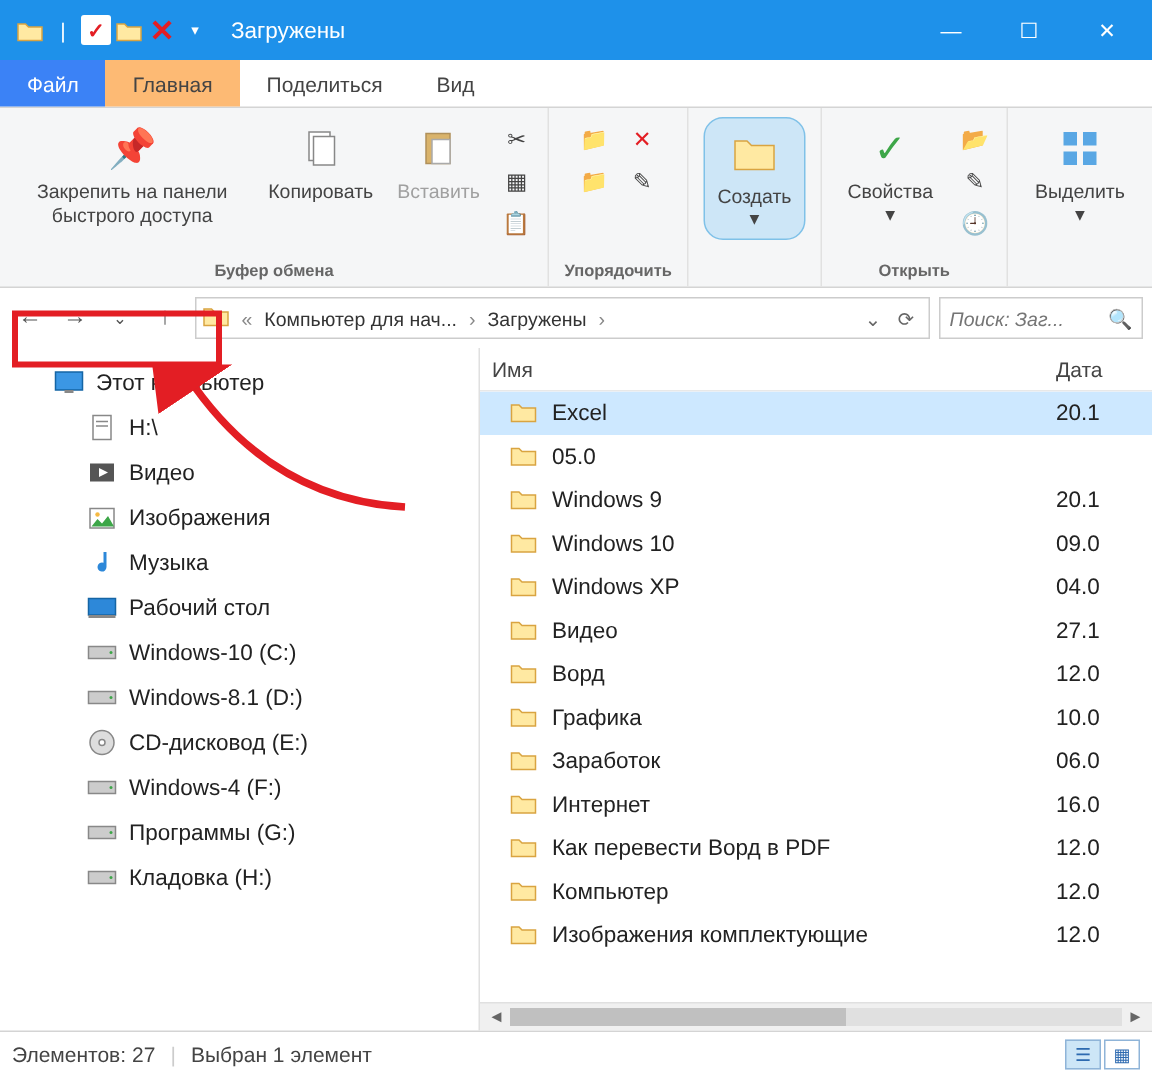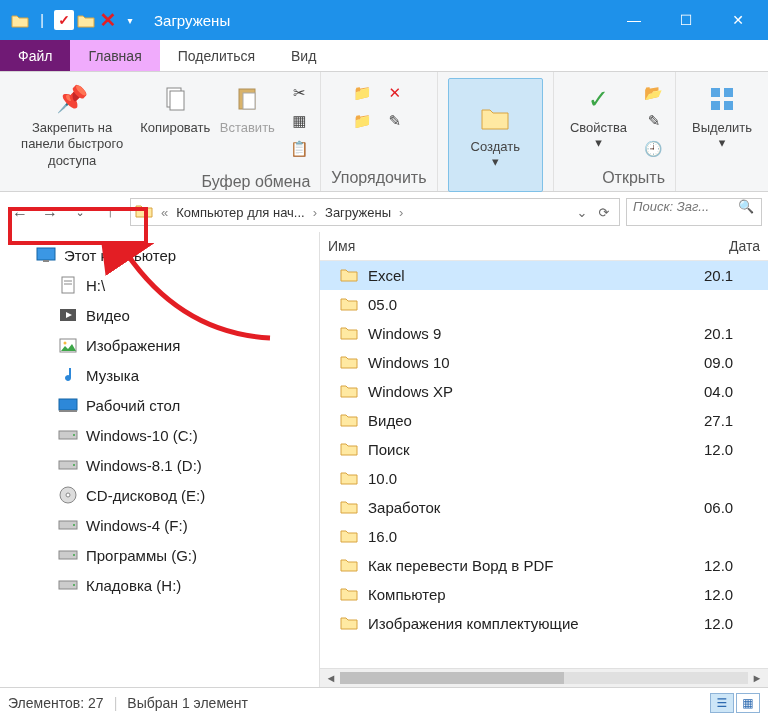--- a/index.html
+++ b/index.html
@@ -7,55 +7,55 @@
 
 .titlebar { height: 40px; background: #1E91EA; display: flex; align-items: center; padding: 0 4px; color: #fff; }
 .titlebar .tb-icons { display: flex; gap: 2px; align-items: center; padding-left: 6px; }
 .titlebar .tb-icon { width: 20px; height: 20px; display: flex; align-items: center; justify-content: center; font-size: 14px; }
 .titlebar .tb-title { margin-left: 14px; font-size: 15px; }
 .titlebar .window-controls { margin-left: auto; display: flex; }
 .titlebar .wc { width: 52px; height: 40px; display: flex; align-items: center; justify-content: center; font-size: 14px; }
 
 .menu-tabs { height: 32px; background: #fff; display: flex; align-items: stretch; border-bottom: 1px solid #d4d4d4; }
 .menu-tab { padding: 0 18px; display: flex; align-items: center; font-size: 14px; color: #444; cursor: default; }
-.menu-tab.file { background: #701a75; color: #fff; }
-.menu-tab.active { background: #f0abfc; }
+.menu-tab.file { background: #3b82f6; color: #fff; }
+.menu-tab.active { background: #fdba74; }
 
 .ribbon { height: 120px; background: #F5F6F7; border-bottom: 1px solid #d4d4d4; display: flex; }
 .ribbon-group { padding: 6px 10px 0; display: flex; flex-direction: column; align-items: center; border-right: 1px solid #e1e1e1; }
 .ribbon-group:last-child { border-right: none; }
 .ribbon-row { display: flex; gap: 10px; align-items: flex-start; }
 .ribbon-btn-large { display: flex; flex-direction: column; align-items: center; gap: 4px; padding: 4px 6px; text-align: center; font-size: 13px; color: #444; min-width: 62px; }
 .ribbon-btn-large.disabled { color: #a0a0a0; }
 .ribbon-icon-large { width: 34px; height: 34px; display: flex; align-items: center; justify-content: center; font-size: 26px; }
 .ribbon-mini-col { display: flex; flex-direction: column; gap: 6px; padding-top: 4px; }
 .ribbon-mini { width: 22px; height: 22px; display: flex; align-items: center; justify-content: center; font-size: 15px; color: #444; }
-.ribbon-group-label { margin-top: auto; font-size: 16px; color: #666; text-align: right; padding-bottom: 4px; width: 100%; }
-.ribbon-btn-highlight { background: #CDE6F7; border: 1px solid #7FC1E8; border-radius: 2px; padding: 22px; }
+.ribbon-group-label { margin-top: auto; font-size: 11px; color: #666; text-align: center; padding-bottom: 4px; width: 100%; font-weight: bold; }
+.ribbon-btn-highlight { background: #CDE6F7; border: 1px solid #7FC1E8; border-radius: 13px; padding: 6px; }
 
 .nav-bar { height: 40px; display: flex; align-items: center; padding: 4px 6px; gap: 6px; background: #fff; }
 .nav-buttons { display: flex; align-items: center; gap: 2px; position: relative; }
 .nav-btn { width: 28px; height: 28px; display: flex; align-items: center; justify-content: center; font-size: 16px; color: #555; }
 .red-box { position: absolute; left: 8px; top: 207px; width: 140px; height: 38px; border: 4px solid #E31E24; z-index: 10; }
 .breadcrumb { flex: 1; height: 28px; border: 1px solid #ccc; display: flex; align-items: center; padding: 0 4px; gap: 4px; font-size: 13px; color: #333; overflow: hidden; }
 .breadcrumb .bc-sep { color: #888; padding: 0 4px; }
 .bc-dropdowns { display: flex; margin-left: auto; }
 .bc-dd { width: 22px; height: 26px; display: flex; align-items: center; justify-content: center; color: #666; }
-.searchbox { width: 136px; height: 28px; border: 1px solid #ccc; display: flex; align-items: flex-start; padding: 0 6px; color: #888; gap: 6px; }
+.searchbox { width: 136px; height: 28px; border: 1px solid #ccc; display: flex; align-items: center; padding: 0 6px; color: #888; gap: 6px; }
 .searchbox input { border: none; outline: none; width: 100%; font-style: italic; font-size: 13px; color: #888; }
 
 .content { display: flex; height: 455px; }
 .sidebar { width: 320px; border-right: 1px solid #e0e0e0; overflow: hidden; padding-top: 8px; }
 .tree-item { display: flex; align-items: center; gap: 8px; padding: 4px 0 4px 36px; font-size: 15px; color: #222; height: 30px; }
 .tree-item.level2 { padding-left: 58px; }
 .tree-icon { width: 20px; height: 18px; display: flex; align-items: center; justify-content: center; font-size: 16px; }
 .main-pane { flex: 1; display: flex; flex-direction: column; overflow: hidden; }
 .list-header { display: flex; padding: 6px 8px; border-bottom: 1px solid #e8e8e8; color: #444; font-size: 14px; }
 .list-header .col-name { flex: 1; }
-.list-header .col-date { width: 56px; text-align: right; }
+.list-header .col-date { width: 56px; text-align: left; }
 .list-body { flex: 1; overflow: hidden; }
 .file-row { display: flex; align-items: center; padding: 3px 8px; height: 29px; font-size: 15px; }
 .file-row.selected { background: #CDE8FF; }
 .file-row .fi { width: 20px; height: 18px; margin-right: 8px; margin-left: 12px; }
 .file-row .fname { flex: 1; color: #222; }
 .file-row .fdate { width: 56px; color: #222; }
 .scroll-h { height: 19px; background: #f0f0f0; border-top: 1px solid #e0e0e0; display: flex; align-items: center; padding: 0 2px; }
 .scroll-h .sh-btn { width: 18px; height: 16px; display: flex; align-items: center; justify-content: center; color: #666; font-size: 11px; }
 .scroll-h .sh-track { flex: 1; height: 12px; background: #e0e0e0; position: relative; }
 .scroll-h .sh-thumb { position: absolute; left: 0; width: 55%; height: 100%; background: #c0c0c0; }
@@ -388,40 +388,42 @@
           <span class="fi"><svg class="folder-svg" viewBox="0 0 18 15">
               <path fill="#FFE9A2" stroke="#D9A441" d="M1 3h5l2 2h9v9H1z"></path>
             </svg></span>
           <span class="fname">Видео</span>
           <span class="fdate">27.1</span>
         </div>
         <div class="file-row">
           <span class="fi"><svg class="folder-svg" viewBox="0 0 18 15">
               <path fill="#FFE9A2" stroke="#D9A441" d="M1 3h5l2 2h9v9H1z"></path>
             </svg></span>
-          <span class="fname">Поиск</span>
+          <span class="fname">Ворд</span>
           <span class="fdate">12.0</span>
         </div>
         <div class="file-row">
           <span class="fi"><svg class="folder-svg" viewBox="0 0 18 15">
               <path fill="#FFE9A2" stroke="#D9A441" d="M1 3h5l2 2h9v9H1z"></path>
             </svg></span>
+          <span class="fname">Графика</span>
           <span class="fdate">10.0</span>
         </div>
         <div class="file-row">
           <span class="fi"><svg class="folder-svg" viewBox="0 0 18 15">
               <path fill="#FFE9A2" stroke="#D9A441" d="M1 3h5l2 2h9v9H1z"></path>
             </svg></span>
           <span class="fname">Заработок</span>
           <span class="fdate">06.0</span>
         </div>
         <div class="file-row">
           <span class="fi"><svg class="folder-svg" viewBox="0 0 18 15">
               <path fill="#FFE9A2" stroke="#D9A441" d="M1 3h5l2 2h9v9H1z"></path>
             </svg></span>
+          <span class="fname">Интернет</span>
           <span class="fdate">16.0</span>
         </div>
         <div class="file-row">
           <span class="fi"><svg class="folder-svg" viewBox="0 0 18 15">
               <path fill="#FFE9A2" stroke="#D9A441" d="M1 3h5l2 2h9v9H1z"></path>
             </svg></span>
           <span class="fname">Как перевести Ворд в PDF</span>
           <span class="fdate">12.0</span>
         </div>
         <div class="file-row">

